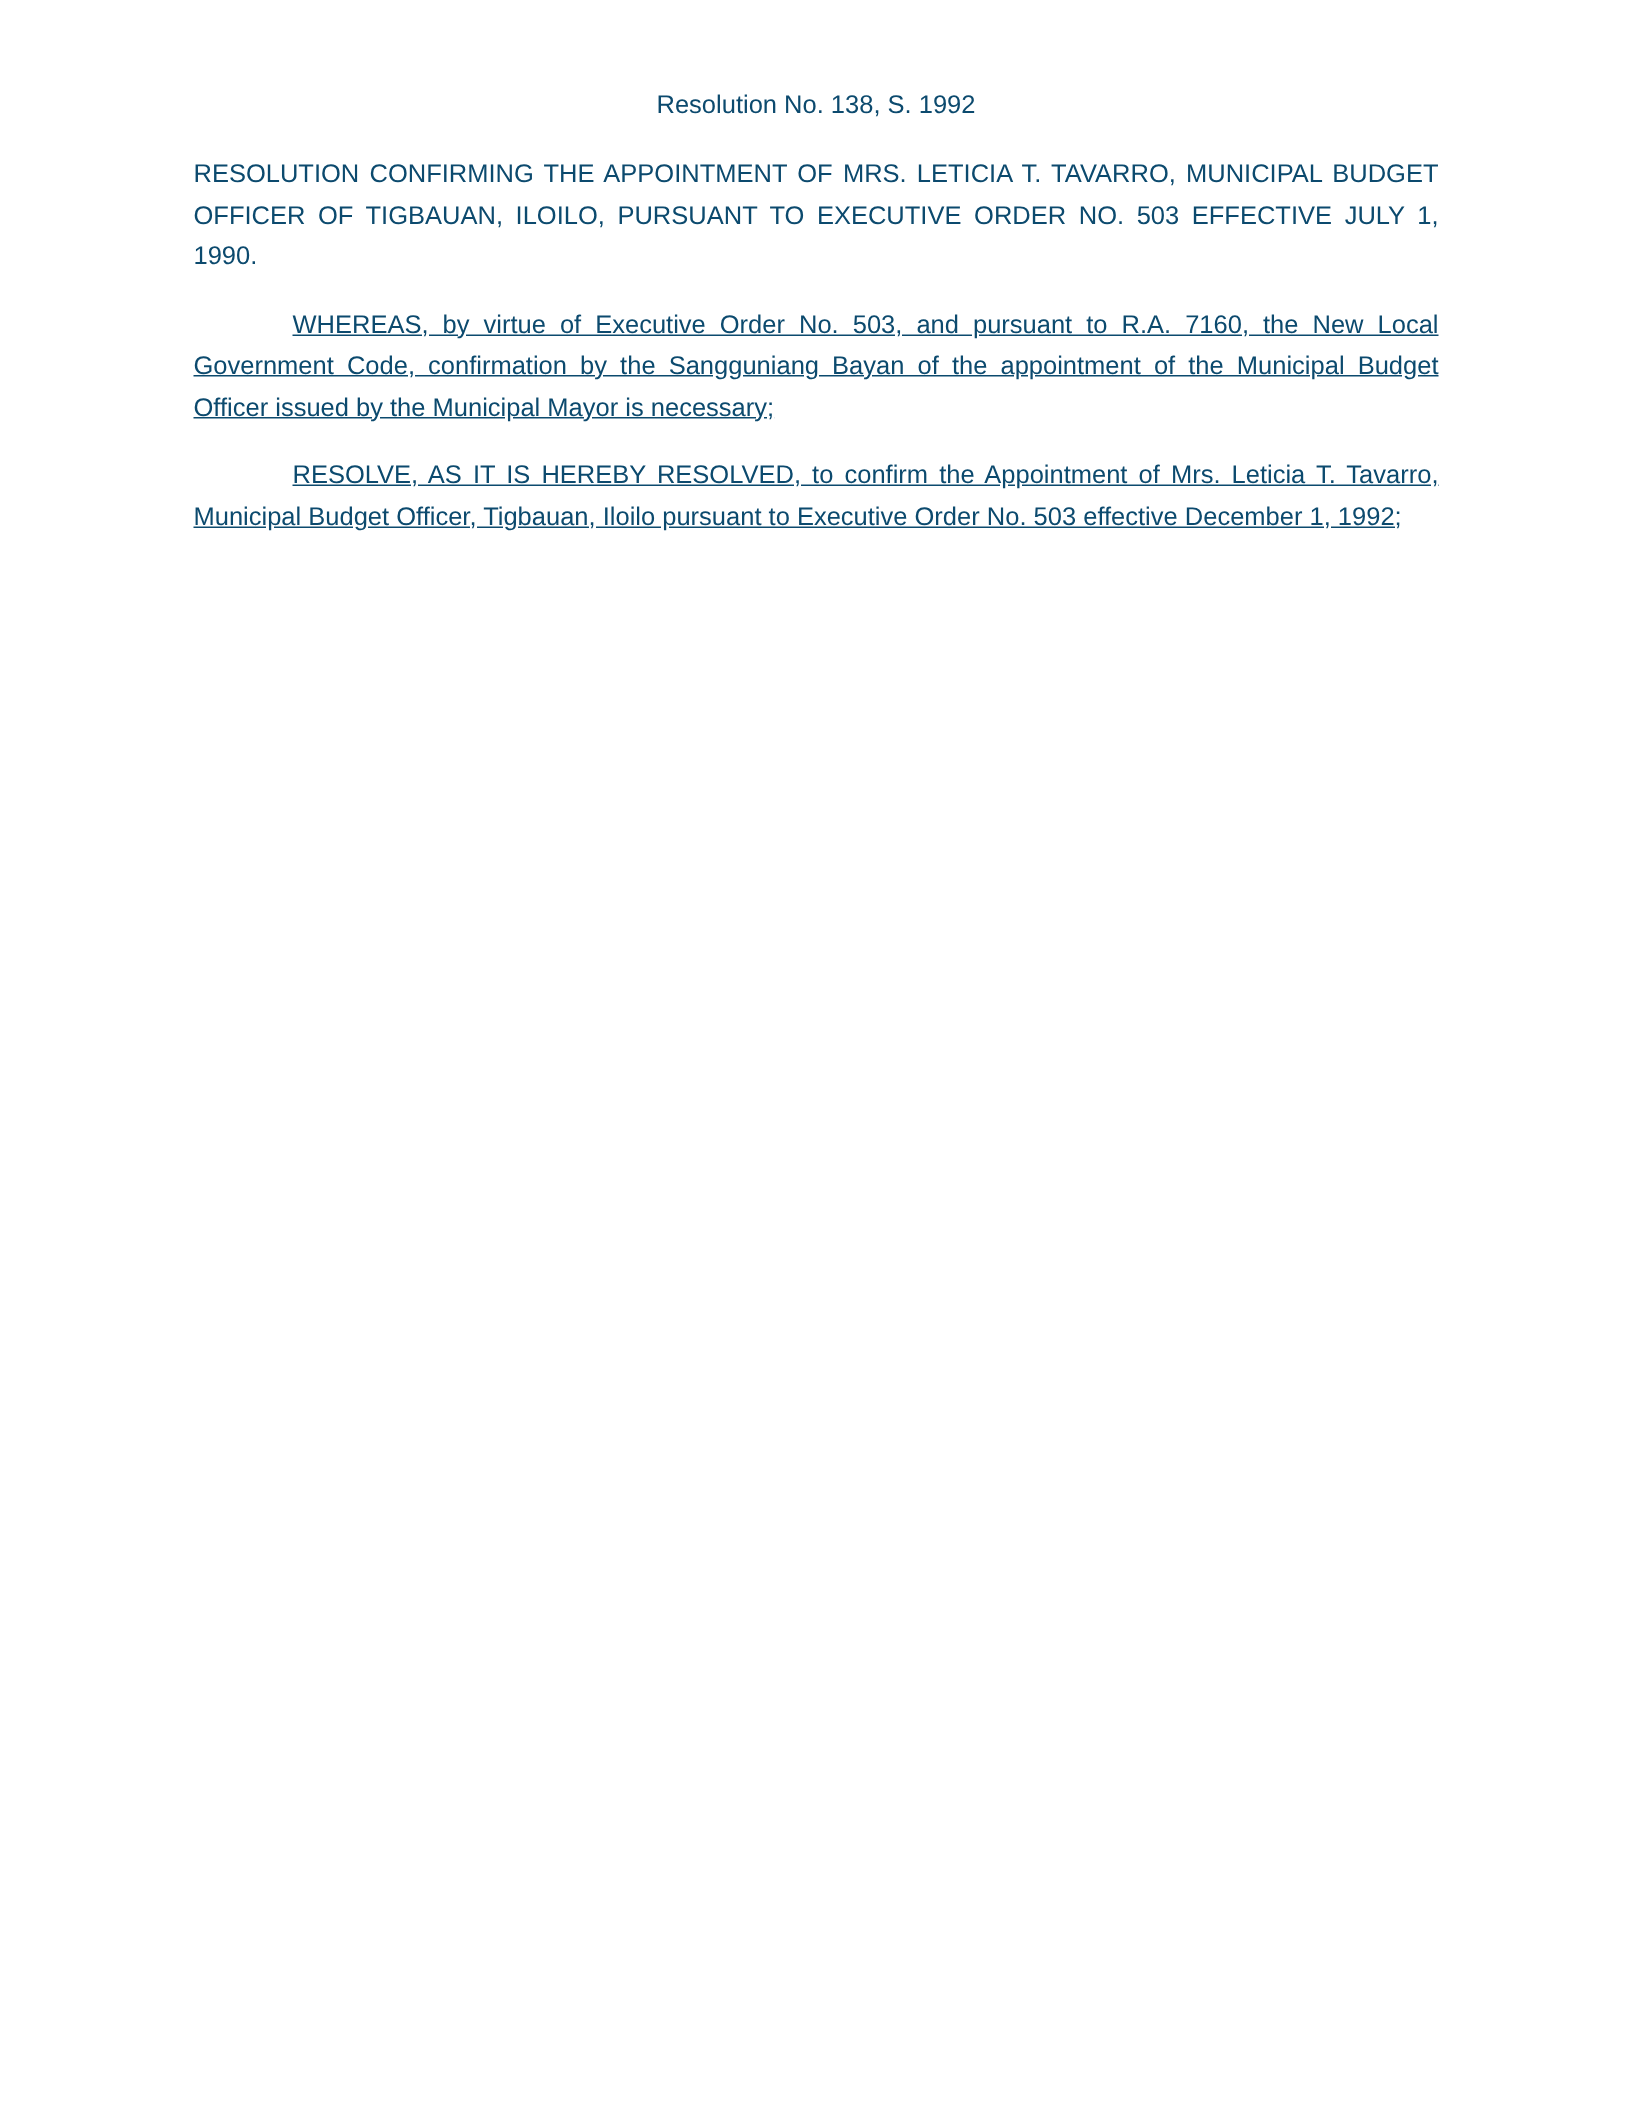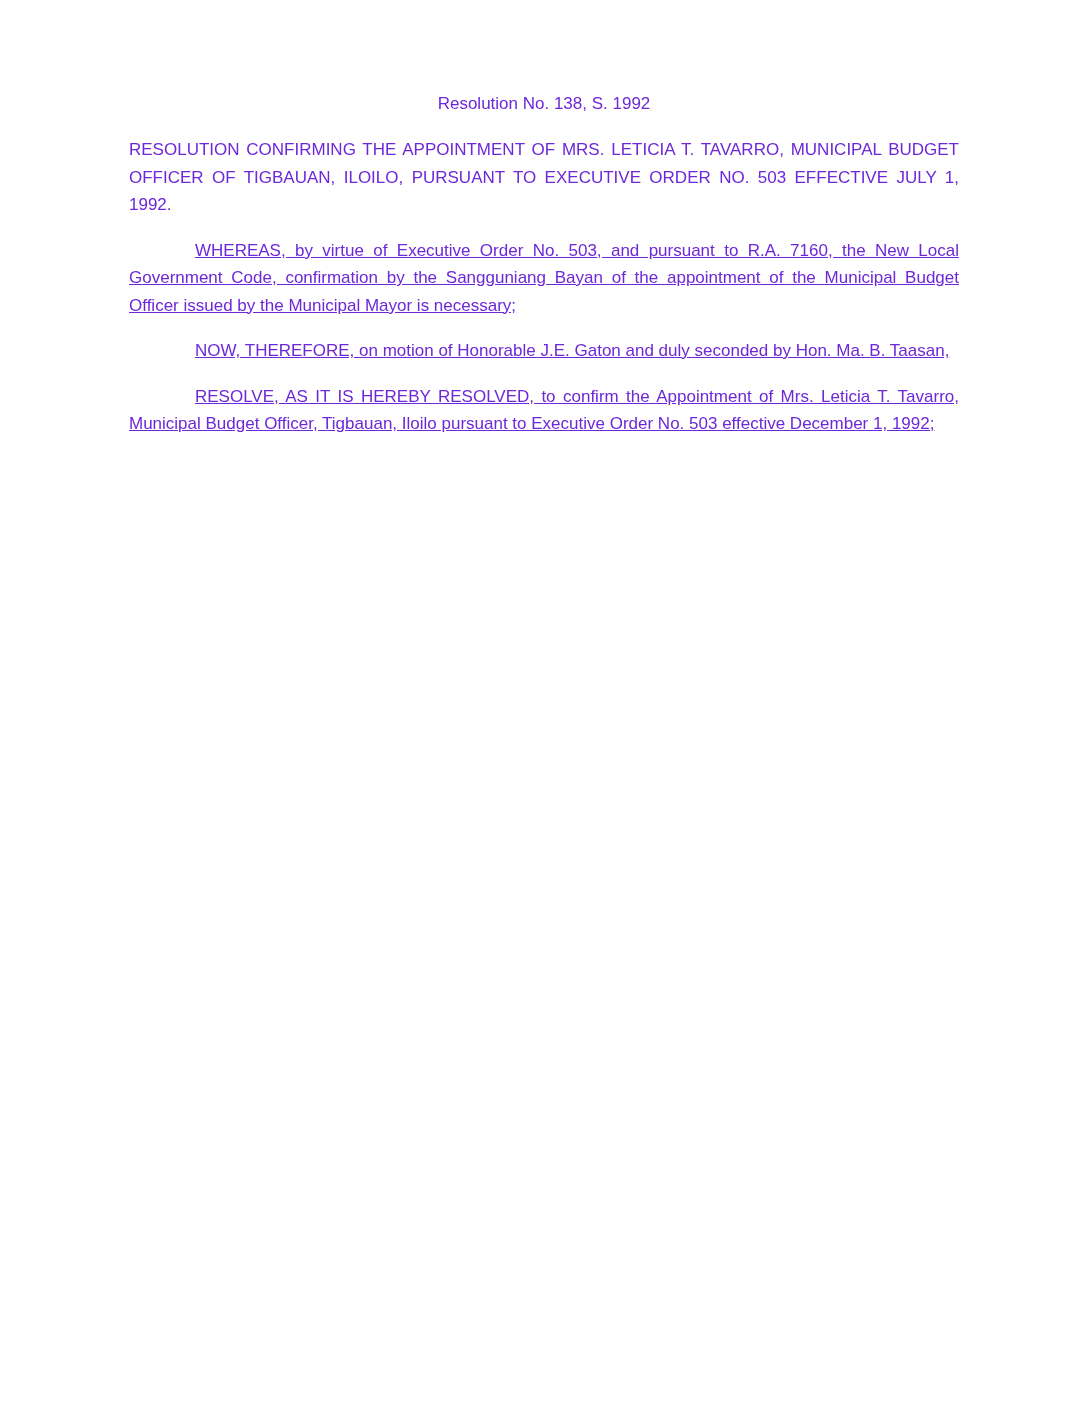--- a/index.html
+++ b/index.html
@@ -6,23 +6,23 @@
     margin: 0;
     padding: 0;
     background: #ffffff;
   }
   .page {
     position: relative;
     width: 1088px;
     height: 1408px;
     background: #ffffff;
     box-sizing: border-box;
-    padding: 90px 129px 0 129px;
+    padding: 56px 129px 0 129px;
     font-family: "Liberation Sans", sans-serif;
-    color: #6d28d9;
+    color: #0c4a6e;
     overflow: hidden;
   }
   .doc-title {
     font-size: 17px;
     font-weight: normal;
     line-height: 28px;
     text-align: center;
     margin: 0 0 18px 0;
   }
   .para {
@@ -35,21 +35,20 @@
     text-indent: 66px;
     text-decoration: underline;
   }
 </style>
 </head>
 <body>
 
 <div class="page">
   <p class="doc-title">Resolution No. 138, S. 1992</p>
 
-  <p class="para">RESOLUTION  CONFIRMING  THE  APPOINTMENT  OF  MRS.  LETICIA  T.  TAVARRO,  MUNICIPAL  BUDGET OFFICER OF TIGBAUAN, ILOILO, PURSUANT TO EXECUTIVE ORDER NO. 503 EFFECTIVE JULY 1, 1992.</p>
+  <p class="para">RESOLUTION  CONFIRMING  THE  APPOINTMENT  OF  MRS.  LETICIA  T.  TAVARRO,  MUNICIPAL  BUDGET OFFICER OF TIGBAUAN, ILOILO, PURSUANT TO EXECUTIVE ORDER NO. 503 EFFECTIVE JULY 1, 1990.</p>
 
   <p class="para indent">WHEREAS, by virtue of Executive Order No. 503, and pursuant to R.A. 7160, the New Local Government Code, confirmation by the Sangguniang Bayan of the appointment of the Municipal Budget Officer issued by the Municipal Mayor is necessary;</p>
 
-  <p class="para indent">NOW, THEREFORE, on motion of Honorable J.E. Gaton and duly seconded by Hon. Ma. B. Taasan,</p>
 
   <p class="para indent">RESOLVE, AS IT IS HEREBY RESOLVED, to confirm the Appointment of Mrs. Leticia T. Tavarro, Municipal Budget Officer, Tigbauan, Iloilo pursuant to Executive Order No. 503 effective December 1, 1992;</p>
 
 </div>
 
 </body></html>

